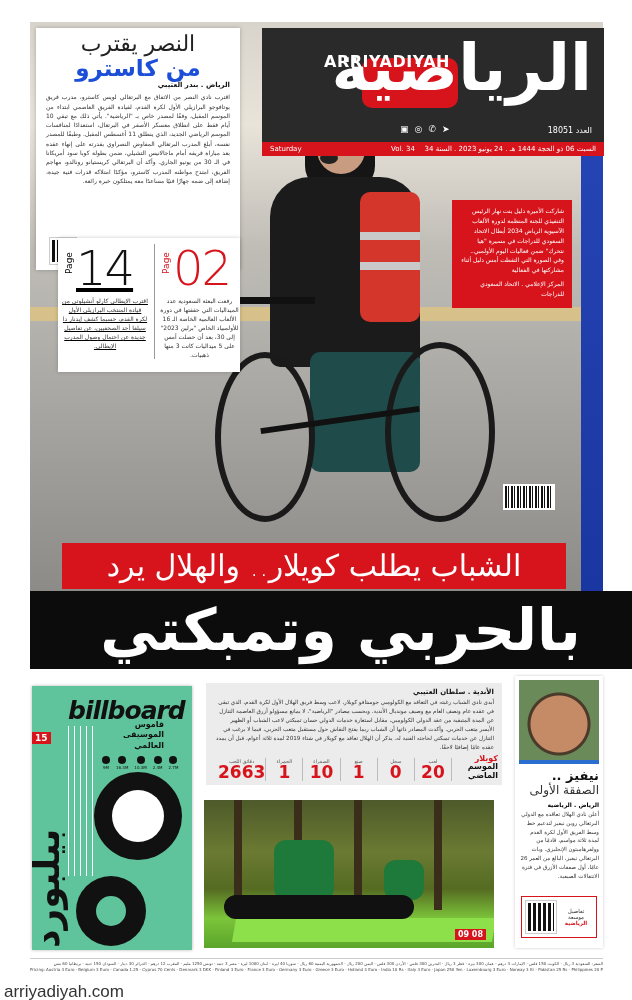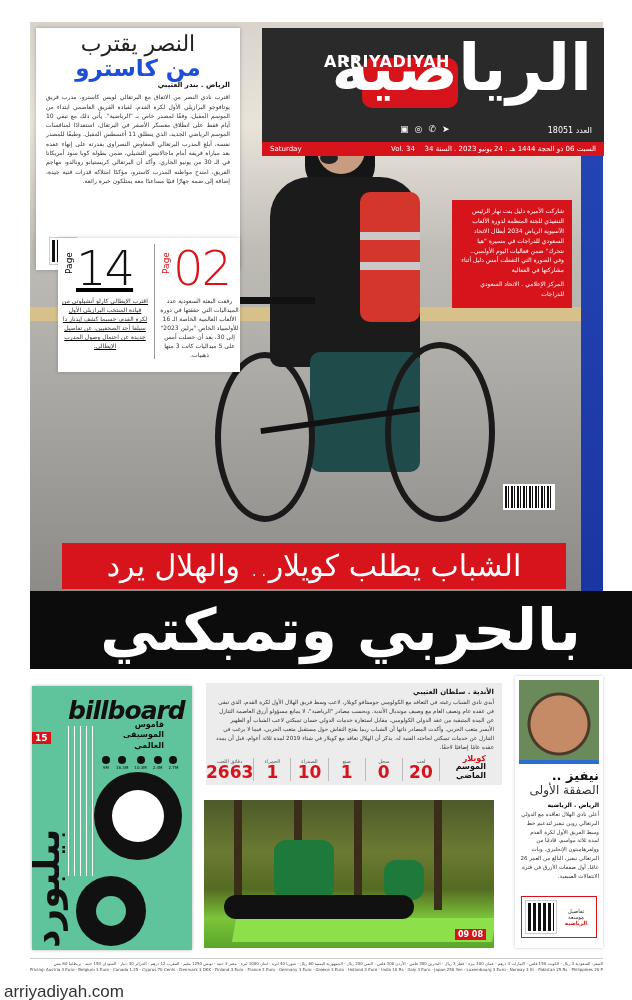--- a/index.html
+++ b/index.html
@@ -79,21 +79,21 @@
   .billboard .vinyl i { position: absolute; left: 18px; top: 18px; width: 52px; height: 52px; border-radius: 50%; background: #fff; }
   .billboard .strings { position: absolute; left: 36px; top: 40px; width: 30px; height: 150px; background: repeating-linear-gradient(90deg,#fff 0 1px,transparent 1px 6px); }
   .billboard .vert { position: absolute; left: -6px; top: 188px; font-size: 36px; font-weight: bold; color: #111; transform: rotate(-90deg); transform-origin: left top; direction: rtl; top: 262px; }
   .billboard .disc2 { position: absolute; left: 44px; top: 190px; width: 70px; height: 70px; border-radius: 50%; background: #111; }
   .billboard .disc2 i { position: absolute; left: 20px; top: 20px; width: 30px; height: 30px; border-radius: 50%; background: #5fc39b; }
 
   
   .article2 { position: absolute; left: 206px; top: 683px; width: 296px; height: 102px; background: #ececec; direction: rtl; padding: 5px 8px; }
   .article2 .byline { font-size: 7px; font-weight: bold; color: #111; }
   .article2 .body { font-size: 5.6px; line-height: 1.6; color: #333; margin-top: 2px; }
-  .statsrow { position: absolute; left: 0; bottom: 4px; width: 280px; display: flex; direction: rtl; align-items: flex-end; }
+  .statsrow { position: absolute; left: 12px; bottom: 4px; width: 280px; display: flex; direction: rtl; align-items: flex-end; }
   .statsrow .who { width: 46px; font-size: 8px; font-weight: bold; color: #111; line-height: 1.1; text-align: right; }
   .statsrow .who .nm { color: #d7141c; }
   .statsrow .cell { flex: 1; text-align: center; border-right: 1px solid #bbb; }
   .statsrow .cell:first-of-type { border-right: none; }
   .statsrow .cell .k { font-size: 5px; color: #555; }
   .statsrow .cell .v { font-size: 17px; font-weight: bold; color: #d7141c; line-height: 1; }
 
   
   .photo2 { position: absolute; left: 204px; top: 800px; width: 290px; height: 148px; overflow: hidden;
      background: linear-gradient(180deg,#4d5a2a 0%,#6b7a32 35%,#556b22 60%,#7cc43a 80%,#5aa52a 100%); }

